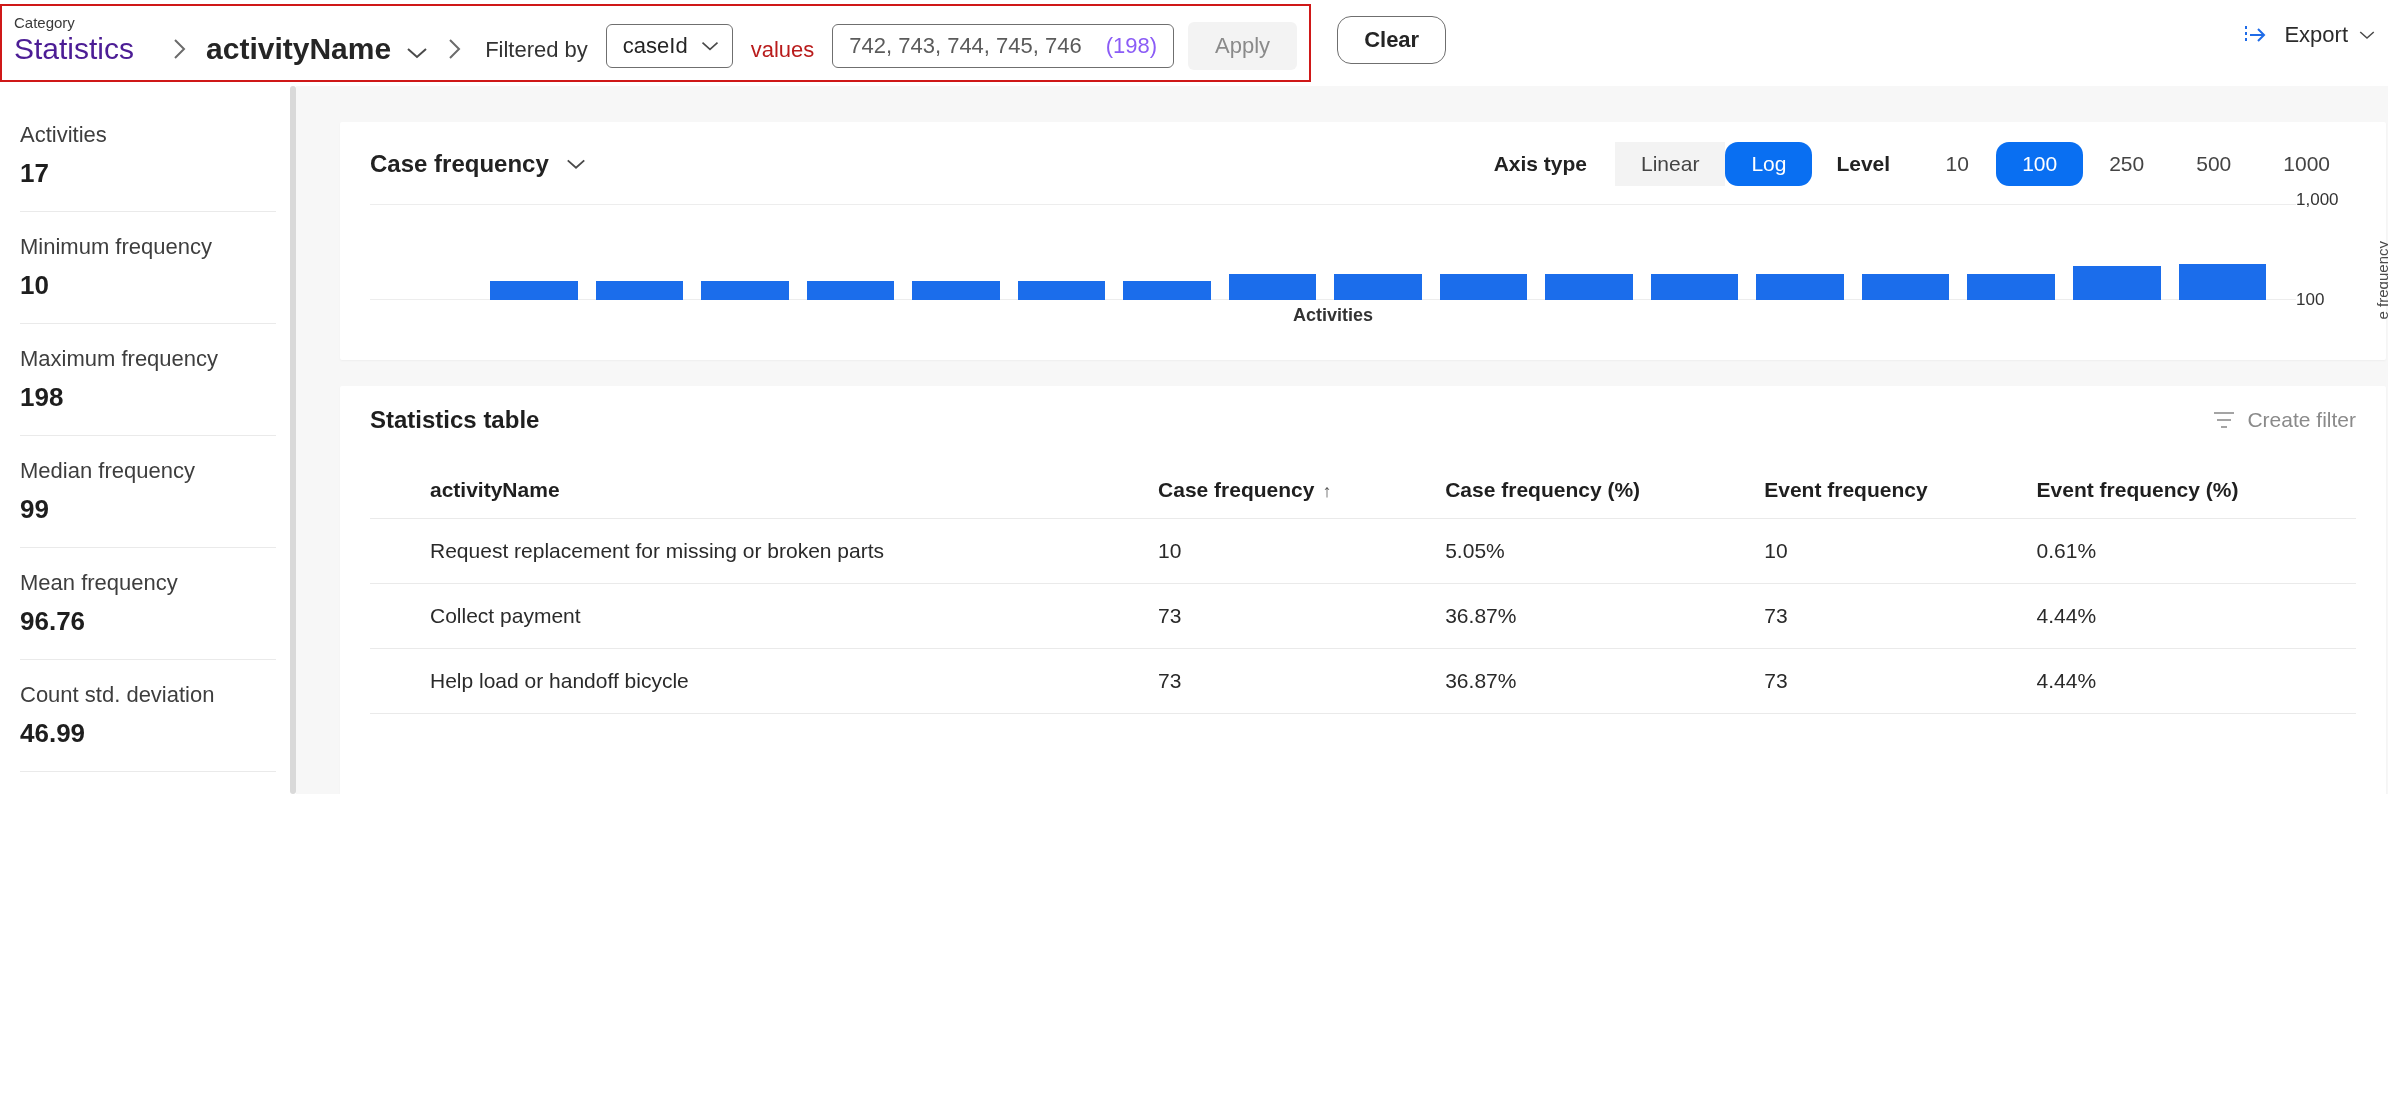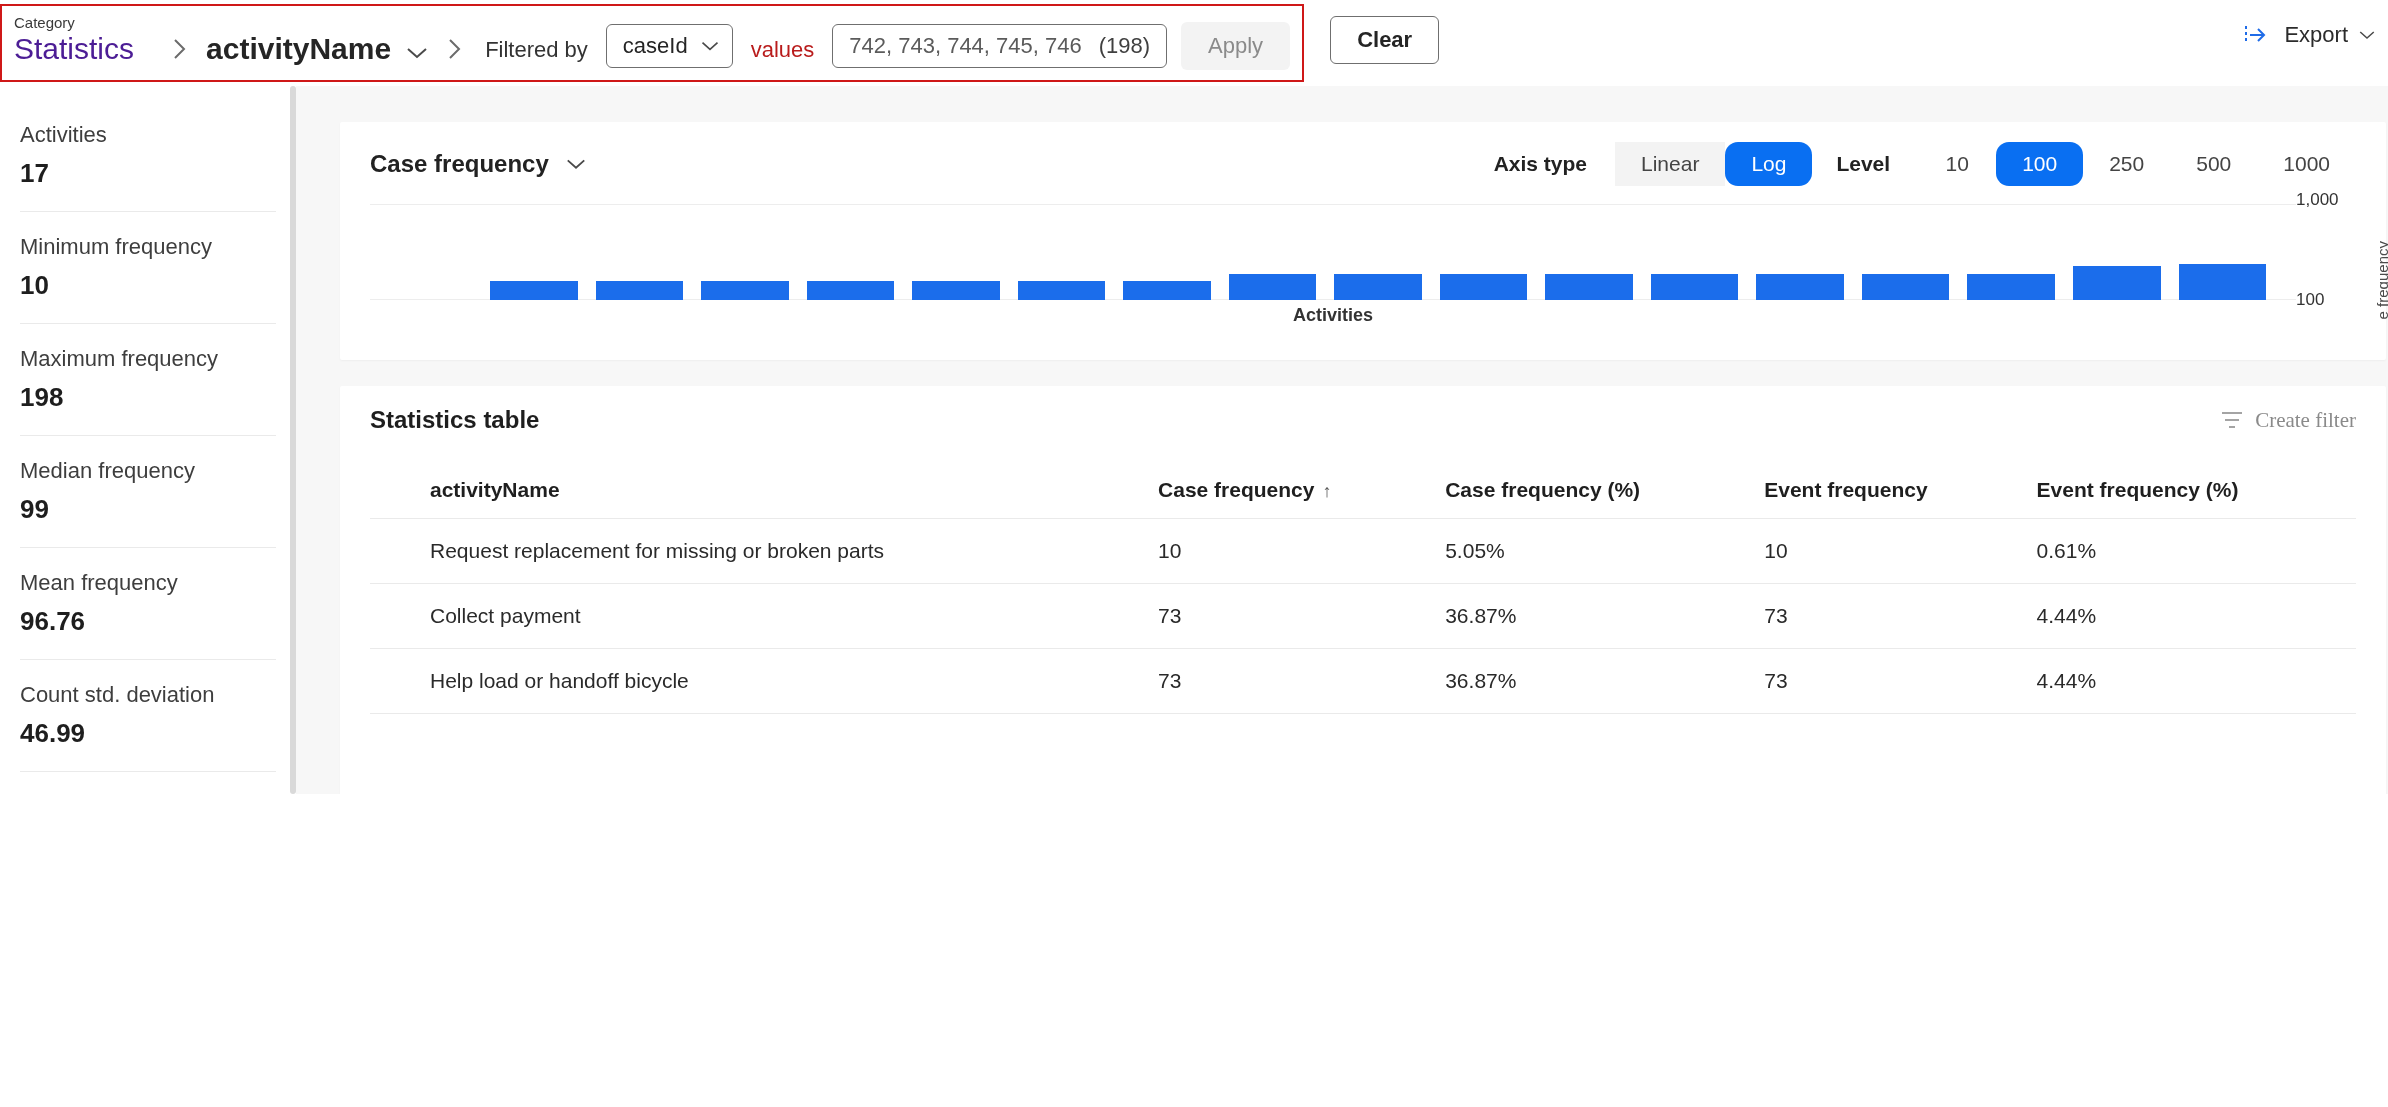--- a/index.html
+++ b/index.html
@@ -63,33 +63,33 @@
     border:1px solid #6f6f6f;
     border-radius:6px;
     padding:8px 16px;
     font-size:22px;
     margin-top:12px;
     display:flex; align-items:center;
     min-width:310px;
     justify-content:space-between;
     color:#5b5b5b;
   }
-  .values-input .count { color:#404040; margin-left:17px;text-align:right;}
+  .values-input .count { color:#8b5cf6; margin-left:24px;text-align:right;}
   .btn {
     border:1px solid #6f6f6f;
     border-radius:6px;
     padding:10px 26px;
     font-size:22px;
     margin-top:12px;
     margin-left:14px;
     background:#fff;
     cursor:pointer;
   }
   .btn-apply { border:1px solid transparent; background:var(--bg-muted); color:#8a8a8a;}
-  .btn-clear { font-weight:600; }
+  .btn-clear { font-weight:600;border-radius:14px; }
 
   .export-area {
     margin-left:auto;
     display:flex;
     align-items:center;
     margin-top:18px;
     padding-right:0;
   }
   .export-icon { color:var(--blue-bright); margin-right:14px; display:inline-flex;}
   .export-label { font-size:22px; color:#2b2b2b; margin-right:10px;}
@@ -162,21 +162,21 @@
   .x-label { position:absolute; bottom:8px; left:0; right:60px; text-align:center; font-size:18px; font-weight:600; color:#333;}
   .y-ticks { position:absolute; right:6px; top:-14px; bottom:24px; width:54px; display:flex; flex-direction:column; justify-content:space-between; align-items:flex-start; font-size:17px; color:#333;}
   .y-axis-label { position:absolute; right:-18px; top:50%; transform: rotate(-90deg) translateX(28px); transform-origin: right top; font-size:15px; color:#4b4b4b; white-space:nowrap;}
 
   
   .table-card { margin-top:26px; padding-bottom:0; min-height:560px;}
   .table-header { display:flex; align-items:center; }
   .table-title { font-size:24px; font-weight:700; color:#1e1e1e;}
   .create-filter {
     margin-left:auto; display:flex; align-items:center; color:#8a8a8a;
-    font-size:21px; gap:12px; cursor:default;font-family:Liberation Serif, serif;
+    font-size:21px; gap:12px; cursor:default;
   }
   table.data {
     width:100%;
     border-collapse:collapse;
     margin-top:28px;
   }
   table.data th {
     text-align:left;
     font-size:21px;
     font-weight:600;

